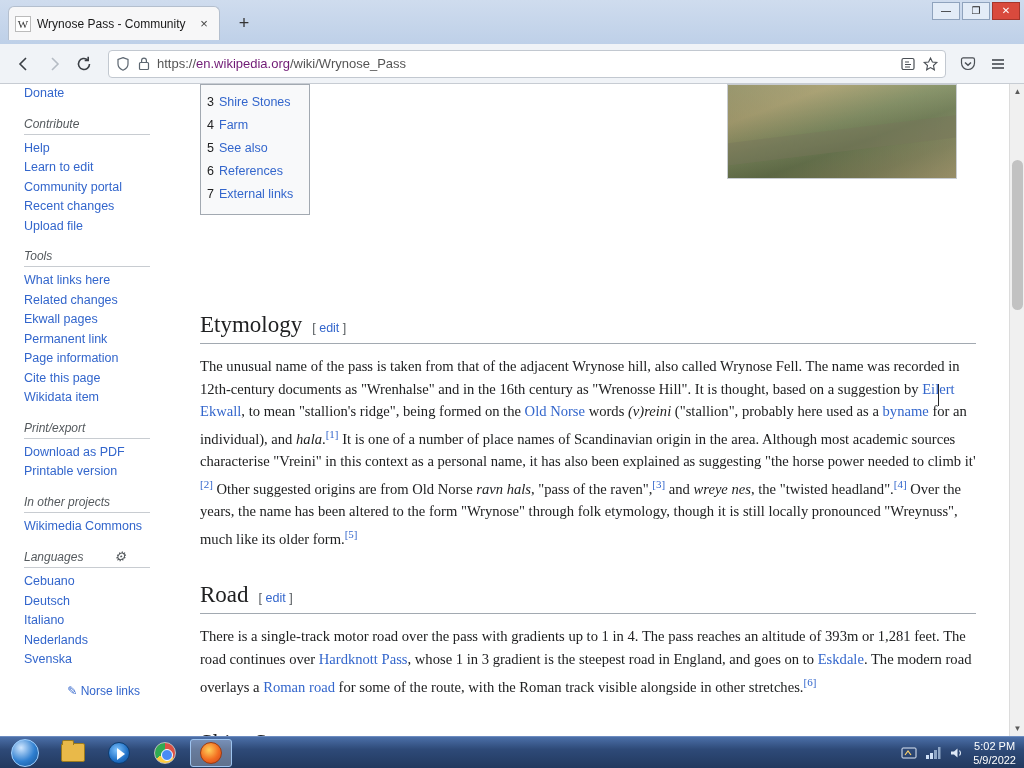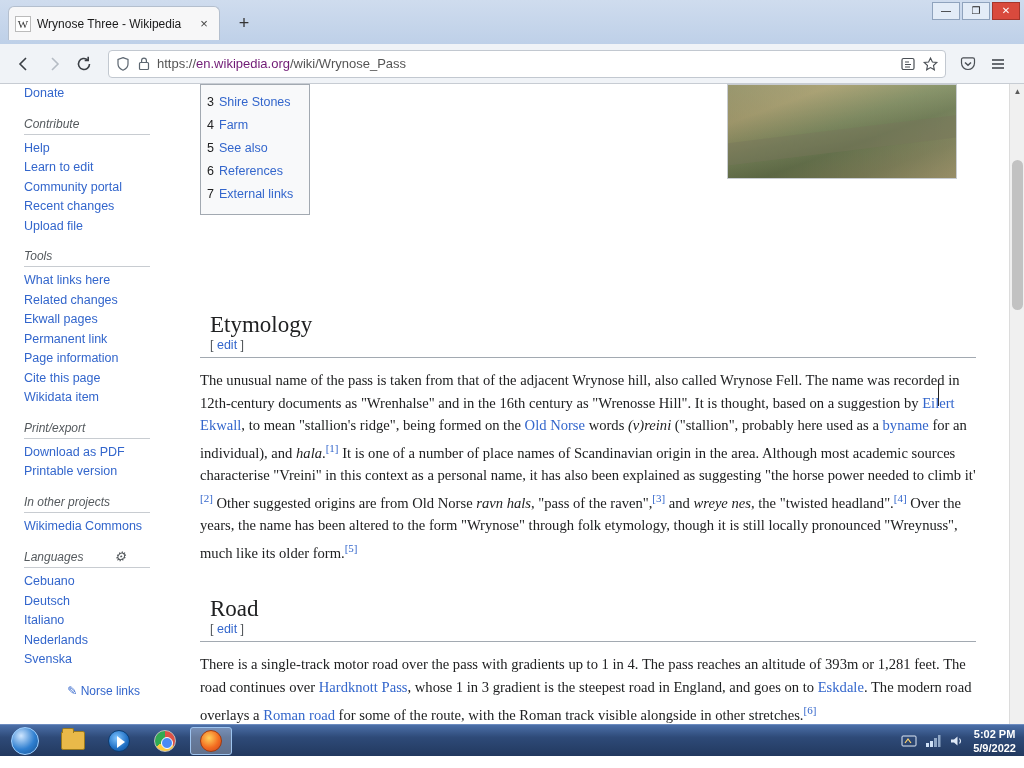--- a/index.html
+++ b/index.html
@@ -137,21 +137,21 @@
   .thumb-enlarge::after {
     content: ""; position: absolute; right: 2px; bottom: 1px; width: 6px; height: 5px;
     border: 1px solid #72777d;
   }
 
   .body-col { position: absolute; left: 0; top: 228px; width: 786px; }
 
   h2.sec {
     font-family: "Liberation Serif", serif; font-weight: 400; font-size: 23px;
     margin: 0 0 0 0; padding: 0 0 5px 0; border-bottom: 1px solid #a2a9b1;
-    display: flex; align-items: baseline; flex-direction: column;
+    display: flex; align-items: baseline;
   }
   h2.sec .edit {
     font-family: "Liberation Sans", sans-serif; font-size: 12.5px;
     color: #3366cc; margin-left: 10px; white-space: nowrap;
   }
   h2.sec .edit .brk { color: #54595d; }
   p.para {
     font-size: 14.6px; line-height: 22.6px; margin: 11px 0 0 0;
     text-align: left;
   }
@@ -175,23 +175,23 @@
     font-size: 8px; text-align: center; line-height: 15px;
   }
   .scroll-up { top: 0; } .scroll-down { bottom: 0; }
   .scroll-thumb {
     position: absolute; left: 2px; top: 76px; width: 11px; height: 150px;
     background: #c2c2c2; border-radius: 6px;
   }
 
   
   .taskbar {
-    position: absolute; bottom: 12px; left: 0; width: 1024px; height: 32px;
+    position: absolute; bottom: 0; left: 0; width: 1024px; height: 32px;
     background: linear-gradient(#4b6fa8, #2e4a78 40%, #22395f);
-    border-top: 1px solid #6d8cc0; display: flex; align-items: center; font-weight: bold;
+    border-top: 1px solid #6d8cc0; display: flex; align-items: center;
   }
   .start {
     width: 46px; height: 30px; margin-left: 2px; display: flex;
     align-items: center; justify-content: center;
   }
   .orb {
     width: 28px; height: 28px; border-radius: 50%;
     background: radial-gradient(circle at 35% 30%, #cfe6ff, #2f7fd0 55%, #14508f);
     border: 1px solid #9fd0ff;
   }
@@ -243,21 +243,21 @@
 </style>
 </head>
 <body>
 
 <div id="root">
 
   <div class="chrome">
     <div class="titlebar">
       <div class="tab">
         <span class="tab-favicon">W</span>
-        <span class="tab-title">Wrynose Three - Wikipedia</span>
+        <span class="tab-title">Wrynose Pass - Community</span>
         <span class="tab-close">×</span>
       </div>
       <div class="newtab">+</div>
       <div class="winbtns">
         <div class="winbtn">—</div>
         <div class="winbtn">❐</div>
         <div class="winbtn close">✕</div>
       </div>
     </div>
 

